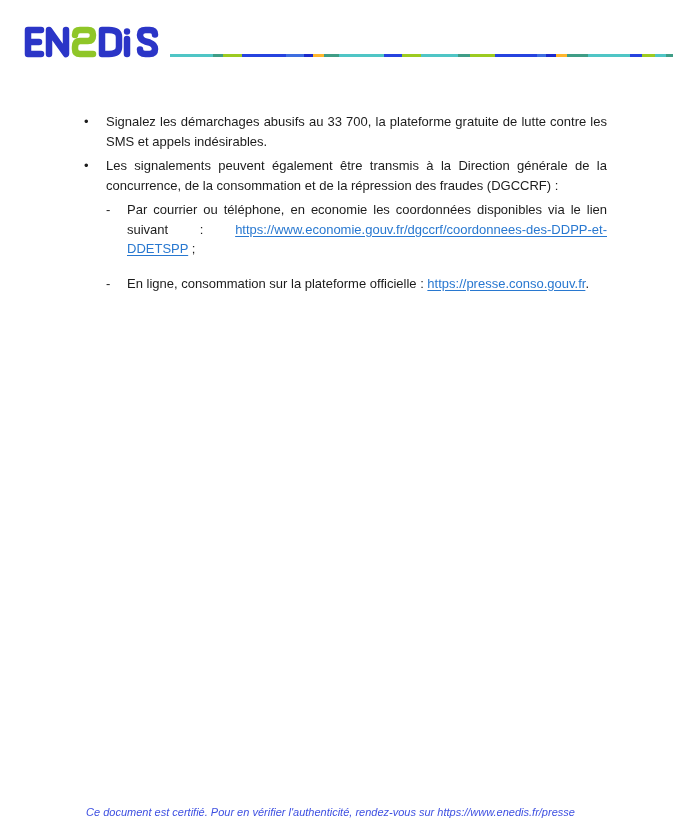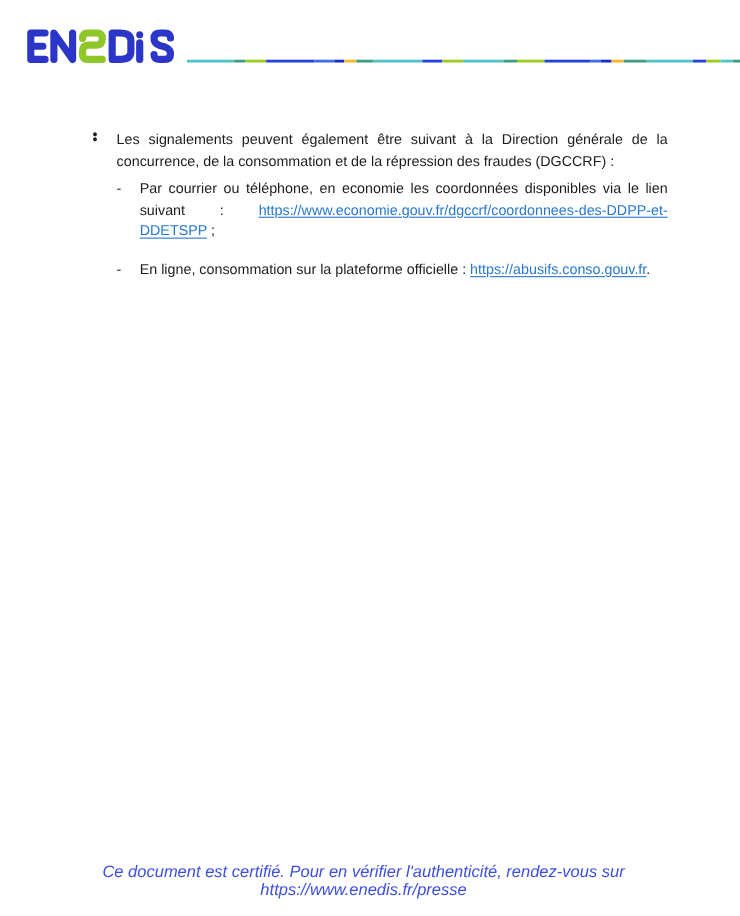--- a/index.html
+++ b/index.html
@@ -52,21 +52,21 @@
   a.doc-link {
     color: var(--link-color, #2878D0);
     text-decoration: underline;
     text-underline-offset: 2px;
   }
 
   
   .footer {
     position: absolute; left: 0; right: 12px; bottom: 15px;
     text-align: center;
-    font-size: 15px; font-style: italic;
+    font-size: 11px; font-style: italic;
     color: var(--footer-color, #3D4FE1);
   }
 </style>
 </head>
 <body style="--logo-blue: #2B35C7; --logo-green: #8FC628; --link-color: #2878D0; --footer-color: #3D4FE1;">
 
 <div class="page">
 
   <div class="logo">
     <svg viewBox="0 0 142 40" aria-hidden="true">
@@ -110,35 +110,36 @@
       <i style="flex: 13 0 0px; background: rgb(38, 67, 223);"></i>
       <i style="flex: 14 0 0px; background: rgb(156, 203, 32);"></i>
       <i style="flex: 12 0 0px; background: rgb(79, 197, 197);"></i>
       <i style="flex: 8 0 0px; background: rgb(63, 157, 134);"></i>
     </div>
 
   <main class="content">
 
     <div class="bullet">
       <span class="marker">•</span>
+      <span>Signalez les démarchages abusifs au 33 700, la plateforme gratuite de lutte contre les SMS et appels indésirables.</span>
     </div>
 
     <div class="bullet">
       <span class="marker">•</span>
-      <span>Les signalements peuvent également être suivant à la Direction générale de la concurrence, de la consommation et de la répression des fraudes (DGCCRF) :</span>
+      <span>Les signalements peuvent également être transmis à la Direction générale de la concurrence, de la consommation et de la répression des fraudes (DGCCRF) :</span>
     </div>
 
     <div class="sub">
       <span class="marker">-</span>
       <span>Par courrier ou téléphone, en economie les coordonnées disponibles via le lien suivant : </span><a class="doc-link" href="#">https://www.economie.gouv.fr/dgccrf/coordonnees-des-DDPP-et-DDETSPP</a><span> ;</span>
     </div>
 
     <div class="sub">
       <span class="marker">-</span>
-      <span>En ligne, consommation sur la plateforme officielle : </span><a class="doc-link" href="#">https://abusifs.conso.gouv.fr</a><span>.</span>
+      <span>En ligne, consommation sur la plateforme officielle : </span><a class="doc-link" href="#">https://presse.conso.gouv.fr</a><span>.</span>
     </div>
 
   </main>
 
   <footer class="footer">
     <span>Ce document est certifié. Pour en vérifier l'authenticité, rendez-vous sur https://www.enedis.fr/presse</span>
   </footer>
 
 </div>
 

